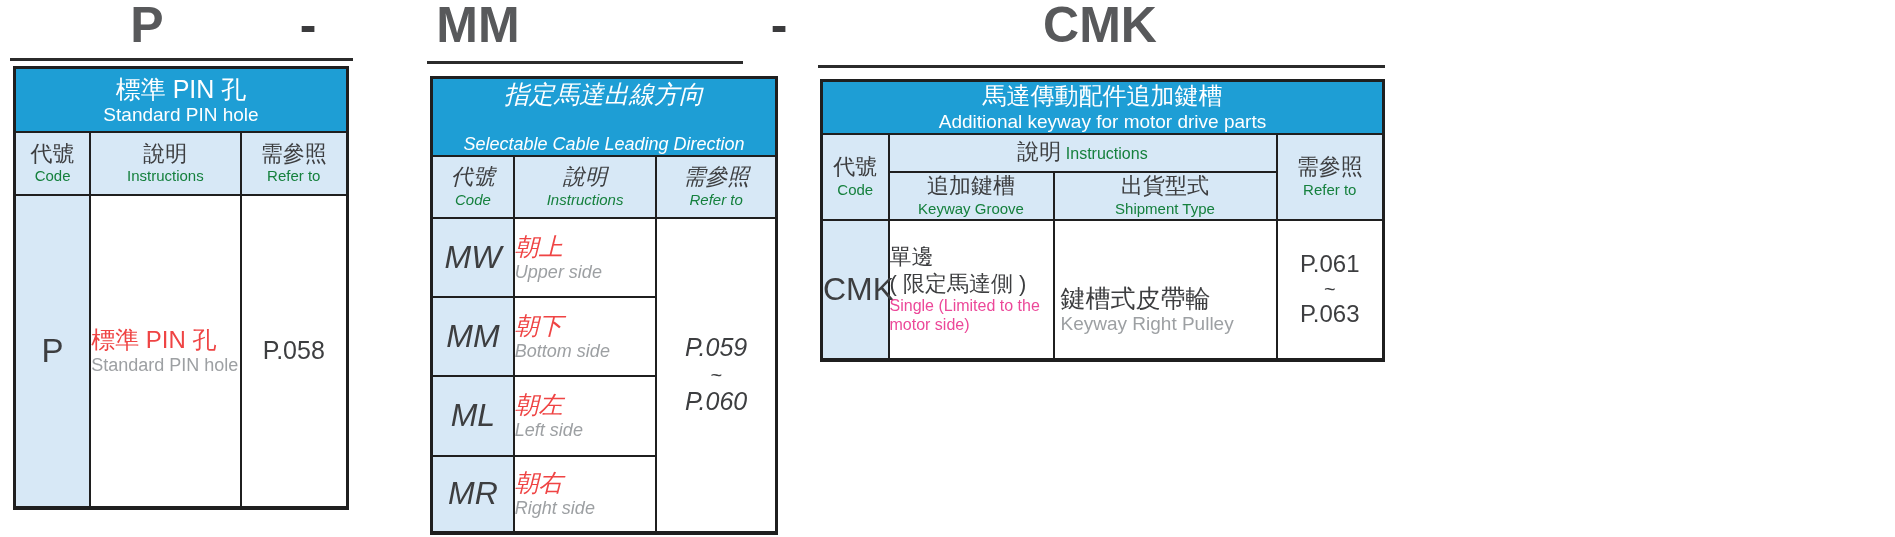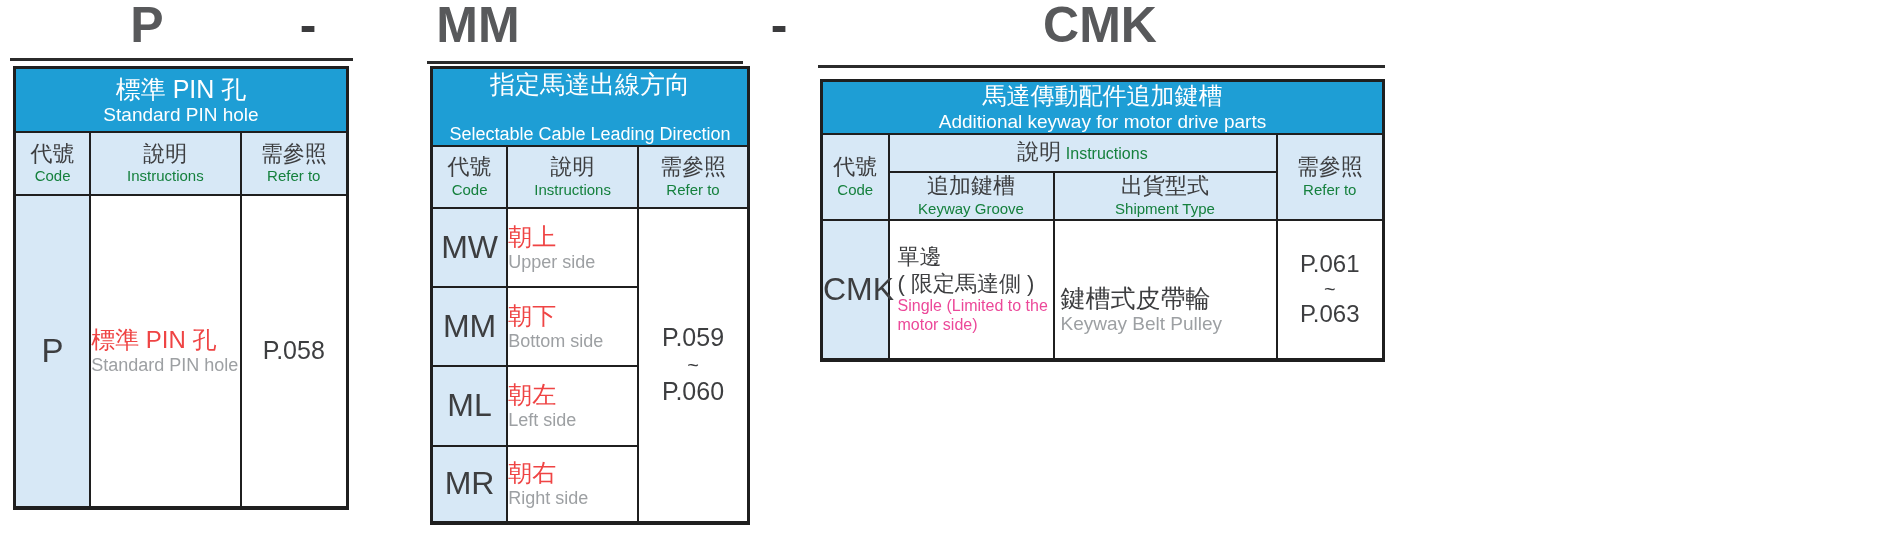--- a/index.html
+++ b/index.html
@@ -92,21 +92,21 @@
       <td class="lblue code-cell">P</td>
       <td class="desc-cell">
         <div class="dzh">標準 PIN 孔</div>
         <div class="den">Standard PIN hole</div>
       </td>
       <td class="refer-cell">P.058</td>
     </tr>
   </tbody>
     </table>
 
-  <table class="t" style="left:430px;top:66px;width:320px;">
+  <table class="t" style="left:430px;top:76px;width:348px;font-style:italic;">
     <colgroup>
         <col style="width:74px">
         <col style="width:128px">
         <col style="width:108px">
       </colgroup>
     <tbody>
         <tr style="height:64px;">
       <th colspan="3" class="blue">
         <div class="hzh">指定馬達出線方向</div>
         <div class="hen" style="font-size:18px;margin-top:25px;">Selectable Cable Leading Direction</div>
@@ -195,28 +195,28 @@
         <div class="chzh">追加鍵槽</div>
         <div class="chen">Keyway Groove</div>
       </th>
       <th class="lblue chead">
         <div class="chzh">出貨型式</div>
         <div class="chen">Shipment Type</div>
       </th>
     </tr>
     <tr style="height:140px;">
       <td class="lblue code-cell small">CMK</td>
-      <td style="padding-left:8px;padding-right:4px;margin-top:19px;">
+      <td style="padding-left:0;padding-right:4px;margin-top:19px;">
         <div class="kw-zh">單邊</div>
         <div class="kw-zh">( 限定馬達側 )</div>
         <div class="kw-en">Single (Limited to the motor side)</div>
       </td>
       <td style="padding-left:6px;">
         <div class="ship-zh">鍵槽式皮帶輪</div>
-        <div class="ship-en">Keyway Belt Pulley</div>
+        <div class="ship-en">Keyway Right Pulley</div>
       </td>
       <td class="refer-cell small">
         <div>P.061</div>
         <div class="tilde">~</div>
         <div>P.063</div>
       </td>
     </tr>
   </tbody>
     </table>
 

